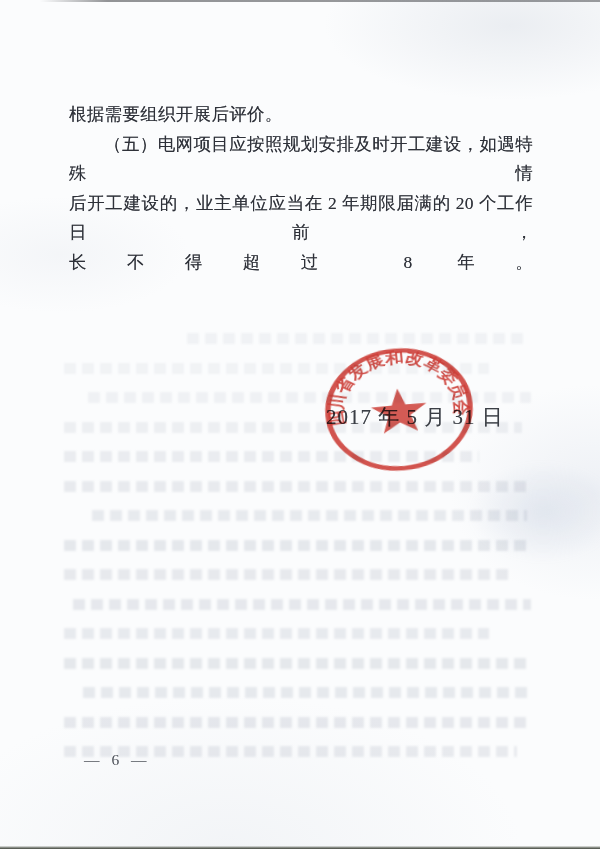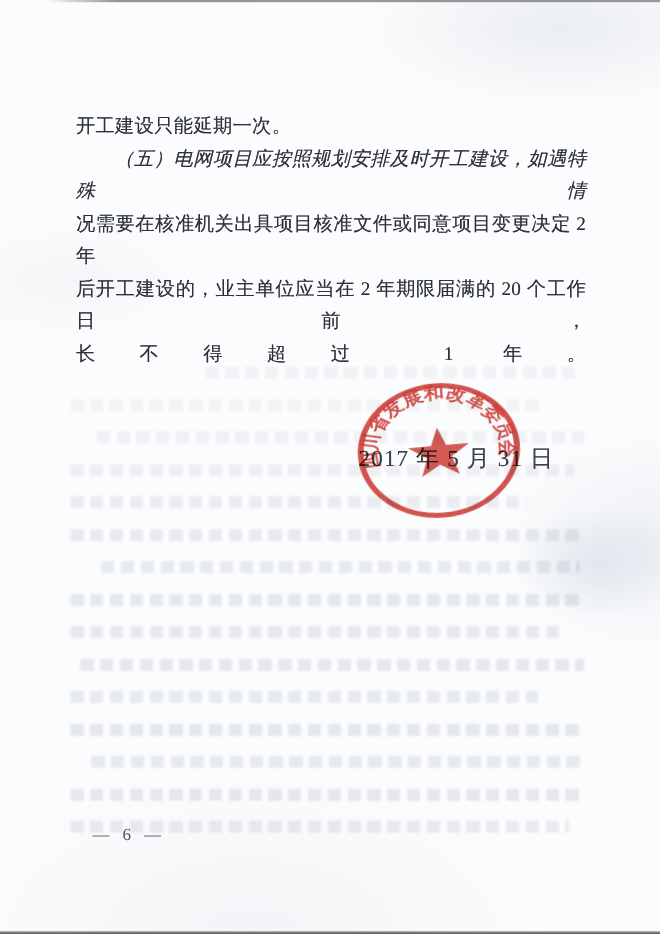--- a/index.html
+++ b/index.html
@@ -30,21 +30,21 @@
     left: 69px; top: 100px; width: 464px;
     font-size: 17.5px;
     line-height: 29.5px;
     color: #2e3139;
     letter-spacing: 0.3px;
     text-shadow: 0 0 0.6px rgba(46,49,57,0.55);
   }
   .body-text .docline { white-space: nowrap; }
   
   .body-text div:nth-of-type(2),
-  .body-text div:nth-of-type(7) { text-indent: 2em; font-style: italic; }
+  .body-text div:nth-of-type(7) { text-indent: 2em; }
   
   .body-text div:nth-of-type(2),
   .body-text div:nth-of-type(3),
   .body-text div:nth-of-type(4),
   .body-text div:nth-of-type(5) {
     white-space: normal;
     text-align: justify;
     text-align-last: justify;
   }
   .date-line {
@@ -132,30 +132,29 @@
     <div class="bl"></div>
     <div class="bl"></div>
     <div class="bl"></div>
     <div class="bl"></div>
     <div class="bl"></div>
     <div class="bl"></div>
   </div>
 
   <div class="body-text">
 
-      <div class="docline">开工建设只能延期一次。</div>
+      <div class="docline">根据需要组织开展后评价。</div>
 
       <div class="docline">（五）电网项目应按照规划安排及时开工建设，如遇特殊情</div>
 
-      <div class="docline">况需要在核准机关出具项目核准文件或同意项目变更决定 2 年</div>
 
       <div class="docline">后开工建设的，业主单位应当在 2 年期限届满的 20 个工作日前，</div>
 
 
-      <div class="docline">长不得超过 1 年。</div>
+      <div class="docline">长不得超过 8 年。</div>
 
     </div>
 
   <div class="date-line">2017 年 5 月 31 日</div>
 
   <svg class="seal" viewBox="0 0 160 160" preserveAspectRatio="none">
     <circle cx="80" cy="80" r="73" fill="none" stroke="#cd2f27" stroke-width="5.5" opacity="0.88"></circle>
     <polygon points="80,54 87.05,74.29 108.53,74.73 91.41,87.71 97.63,108.27 80,96 62.37,108.27 68.59,87.71 51.47,74.73 72.95,74.29" fill="#cd2f27" opacity="0.85"></polygon>
     <defs>
       <path id="sealArc" d="M 24 95 A 58 58 0 1 1 136 95" fill="none"></path>

